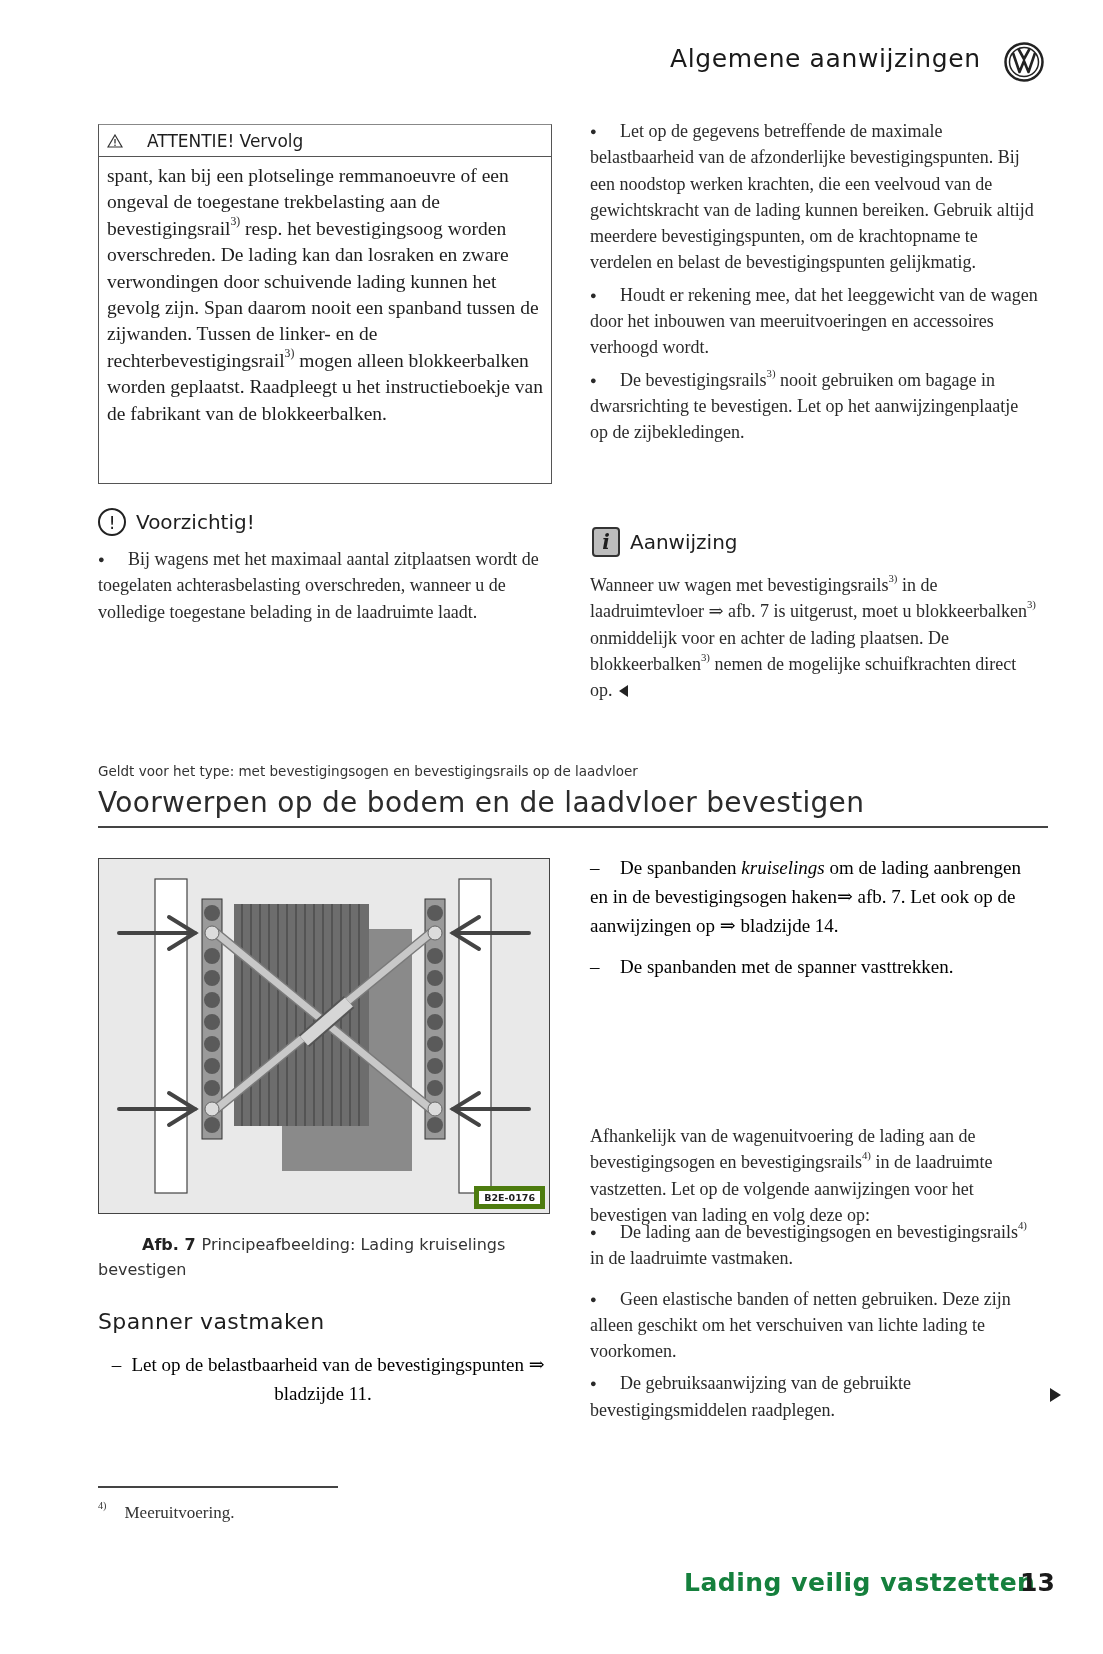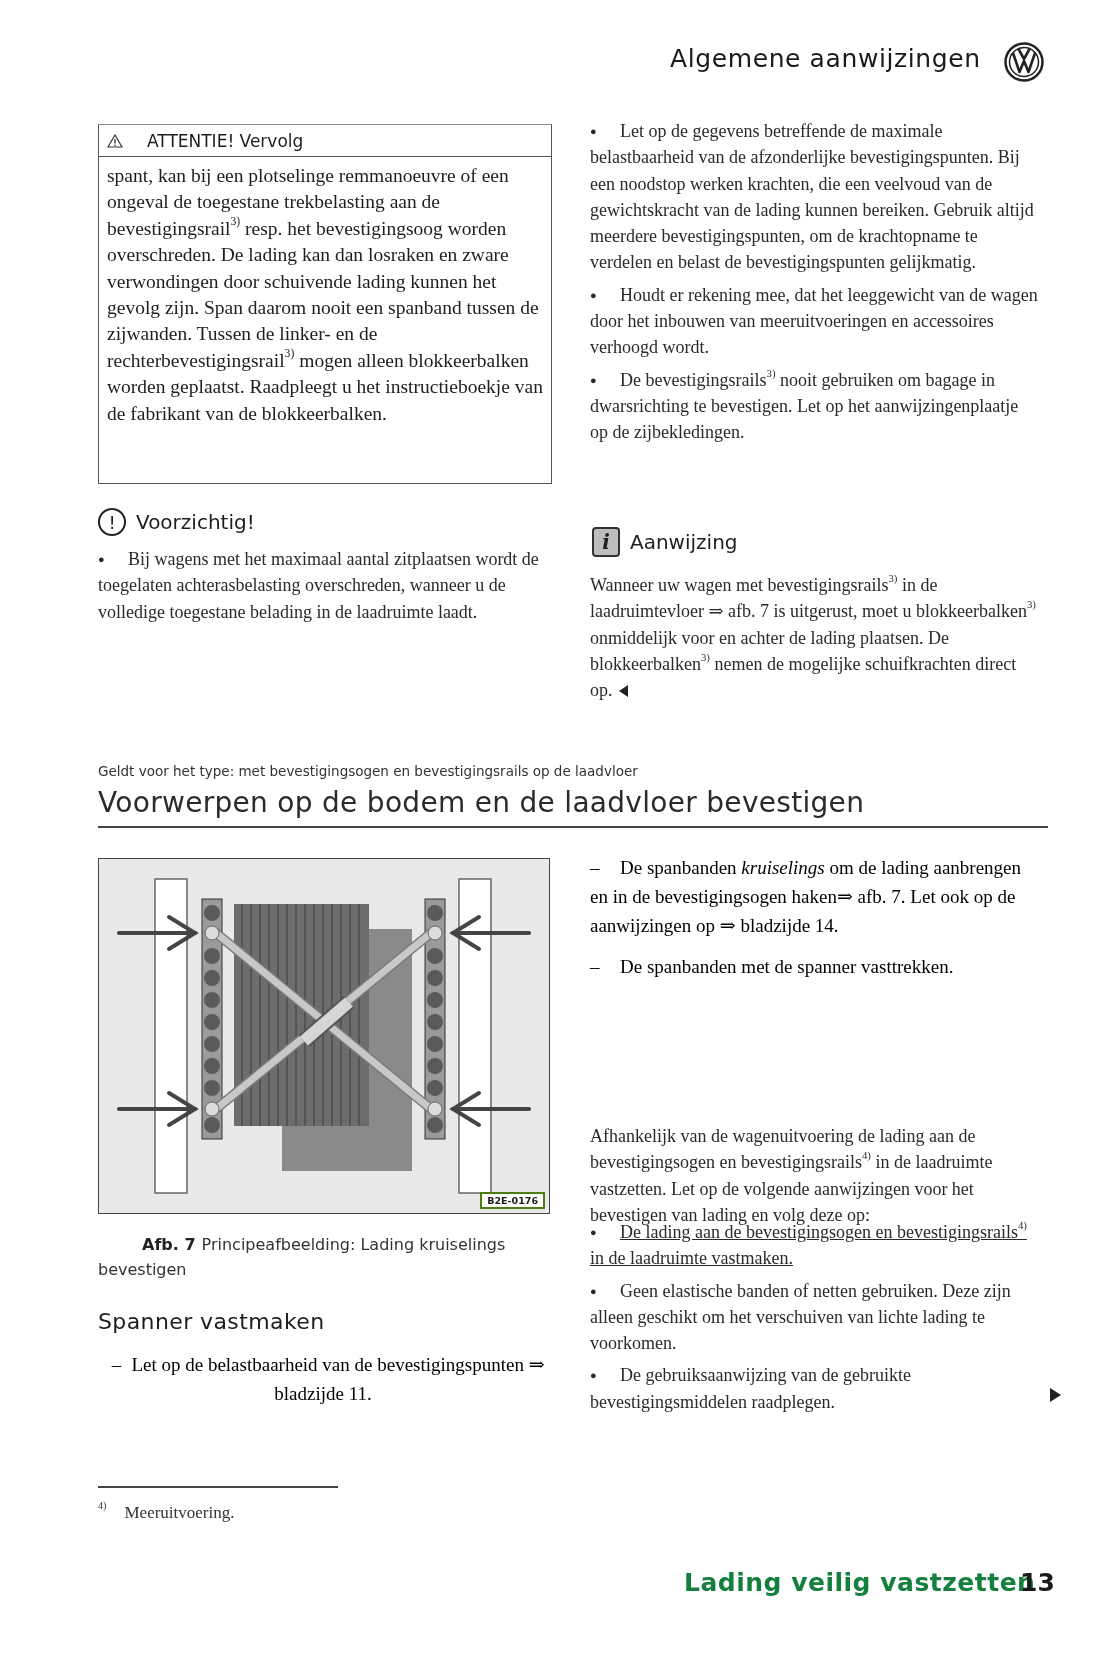--- a/index.html
+++ b/index.html
@@ -29,21 +29,21 @@
   .col-right { left:590px; width:450px; }
 
   .note-head { left:592px; top:527px; font-size:20px; display:flex; align-items:center; }
   .info-icon { width:28px; height:30px; border:2px solid #333; border-radius:4px; background:#bdbdbd; display:inline-flex; align-items:center; justify-content:center; margin-right:10px; box-sizing:border-box; font-family:"DejaVu Serif", serif; font-weight:bold; font-style:italic; font-size:20px; }
 
   .applies { left:98px; top:763px; font-size:13.5px; color:#333; }
   .section-title { left:98px; top:786px; font-size:28px; color:#2b2b2b; letter-spacing:0.3px; }
   .section-rule { left:98px; top:826px; width:950px; height:1.5px; background:#444; }
 
   .figure { left:98px; top:858px; width:452px; height:356px; background:#e9e9e9; border:1.5px solid #444; box-sizing:border-box; }
-  .fig-code { position:absolute; right:4px; bottom:4px; background:#fff; border:2px solid #4d7c0f; font-size:9.5px; font-weight:bold; padding:1px 5px; }
+  .fig-code { position:absolute; right:4px; bottom:4px; background:#fff; border:5px solid #4d7c0f; font-size:9.5px; font-weight:bold; padding:1px 5px; }
 
   .caption { left:98px; top:1232px; width:450px; font-size:16px; line-height:25px; color:#333; }
   .caption b { font-weight:bold; color:#222; margin-right:6px;margin-left:44px; }
   .sub-title { left:98px; top:1309px; font-size:22px; color:#1e1e1e; letter-spacing:0.4px; }
 
   .step { font-size:19px; line-height:29px; color:#000000; }
   .step .dash { display:inline-block; width:30px; }
 
   .continue-arrow { left:1050px; top:1388px; width:0; height:0; border-top:7px solid transparent; border-bottom:7px solid transparent; border-left:11px solid #222; }
   .end-arrow { display:inline-block; width:0; height:0; border-top:6px solid transparent; border-bottom:6px solid transparent; border-right:9px solid #222; margin-left:6px; vertical-align:-1px; }
@@ -196,21 +196,21 @@
 </div>
 
 <div class="abs col-right step" style="top:853px;">
   <div style="margin-bottom:12px;"><span class="dash">–</span><span>De spanbanden <i>kruiselings</i> om de lading aanbrengen en in de bevestigingsogen haken⇒ afb. 7. Let ook op de aanwijzingen op ⇒ bladzijde 14.</span></div>
   <div><span class="dash">–</span><span>De spanbanden met de spanner vasttrekken.</span></div>
 </div>
 
 <div class="abs col-right body-text" style="top:1075px;margin-top:48px;">Afhankelijk van de wagenuitvoering de lading aan de bevestigingsogen en bevestigingsrails<sup>4)</sup> in de laadruimte vastzetten. Let op de volgende aanwijzingen voor het bevestigen van lading en volg deze op:</div>
 
 <div class="abs col-right body-text" style="top:1219px;">
-  <div class="bullet" style="margin-bottom:6px;text-decoration:underline;">De lading aan de bevestigingsogen en bevestigingsrails<sup>4)</sup> in de laadruimte vastmaken.</div>
+  <div class="bullet" style="margin-bottom:14px;">De lading aan de bevestigingsogen en bevestigingsrails<sup>4)</sup> in de laadruimte vastmaken.</div>
   <div class="bullet" style="margin-bottom:6px;">Geen elastische banden of netten gebruiken. Deze zijn alleen geschikt om het verschuiven van lichte lading te voorkomen.</div>
   <div class="bullet">De gebruiksaanwijzing van de gebruikte bevestigingsmiddelen raadplegen.</div>
 </div>
 <div class="abs continue-arrow"></div>
 
 <div class="abs foot-rule"></div>
 <div class="abs footnote">
   <sup>4)</sup><span>Meeruitvoering.</span>
 </div>
 

